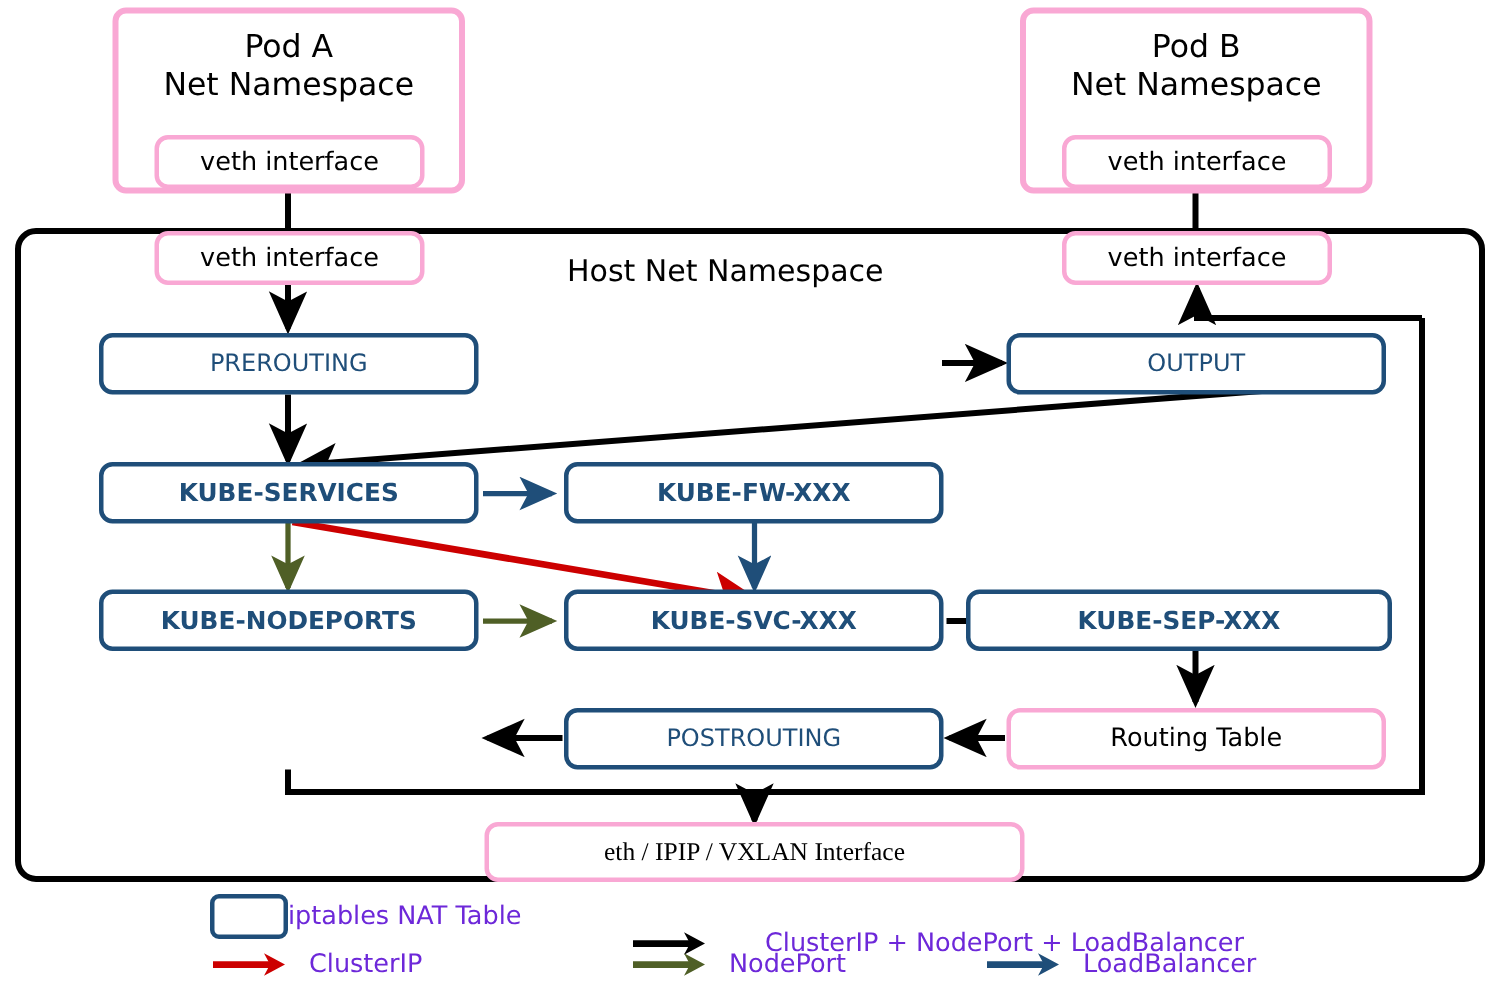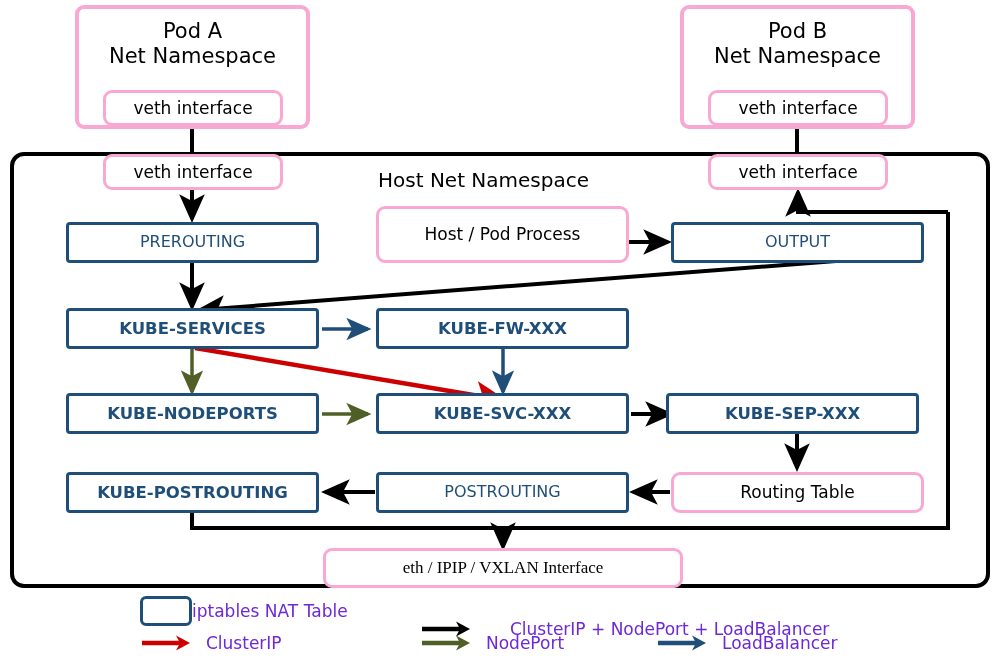--- a/index.html
+++ b/index.html
@@ -38,21 +38,21 @@
     white-space: pre-line;
   }
   .blk {
     border: 3px solid #f9a8d4;
     border-radius: 9px;
     color: #000000;
     font-weight: 400;
   }
   .blue {
     border: 3px solid #1F4E79;
-    border-radius: 4px;
+    border-radius: 9px;
     color: #1F4E79;
     font-weight: 400;
   }
   .blue.bold { font-weight: 700; }
   .pod-title {
     font-size: 21px;
     align-items: flex-start;
     padding-top: 10px;
     border-width: 4px;
   }
@@ -182,23 +182,20 @@
     <span>veth interface</span>
   </div>
   <div class="node blk veth" style="left:708px; top:154px; width:180px; height:36px;">
     <span>veth interface</span>
   </div>
 
   <div class="node blue chain" style="left:66px; top:222px; width:253px; height:41px;">
     <span>PREROUTING</span>
   </div>
 
-  <div class="node blk plainbox" style="left:376px; top:206px; width:253px; height:57px;">
-    <span>Host / Pod Process</span>
-  </div>
 
   <div class="node blue chain" style="left:671px; top:222px; width:253px; height:41px;">
     <span>OUTPUT</span>
   </div>
 
   <div class="node blue bold chain big" style="left:66px; top:308px; width:253px; height:41px;">
     <span>KUBE-SERVICES</span>
   </div>
 
   <div class="node blue bold chain big" style="left:376px; top:308px; width:253px; height:41px;">
@@ -206,27 +203,24 @@
   </div>
 
   <div class="node blue bold chain big" style="left:66px; top:393px; width:253px; height:41px;">
     <span>KUBE-NODEPORTS</span>
   </div>
 
   <div class="node blue bold chain big" style="left:376px; top:393px; width:253px; height:41px;">
     <span>KUBE-SVC-XXX</span>
   </div>
 
-  <div class="node blue bold chain big" style="left:666px; top:393px; width:253px; height:41px;">
+  <div class="node blue bold chain big" style="left:644px; top:393px; width:284px; height:41px;">
     <span>KUBE-SEP-XXX</span>
   </div>
 
-  <div class="node blue bold chain big" style="left:66px; top:472px; width:253px; height:41px;">
-    <span>KUBE-POSTROUTING</span>
-  </div>
 
   <div class="node blue chain" style="left:376px; top:472px; width:253px; height:41px;">
     <span>POSTROUTING</span>
   </div>
 
   <div class="node blk plainbox" style="left:671px; top:472px; width:253px; height:41px;">
     <span>Routing Table</span>
   </div>
 
   <div class="node blk ethbox" style="left:323px; top:548px; width:360px; height:40px;">

